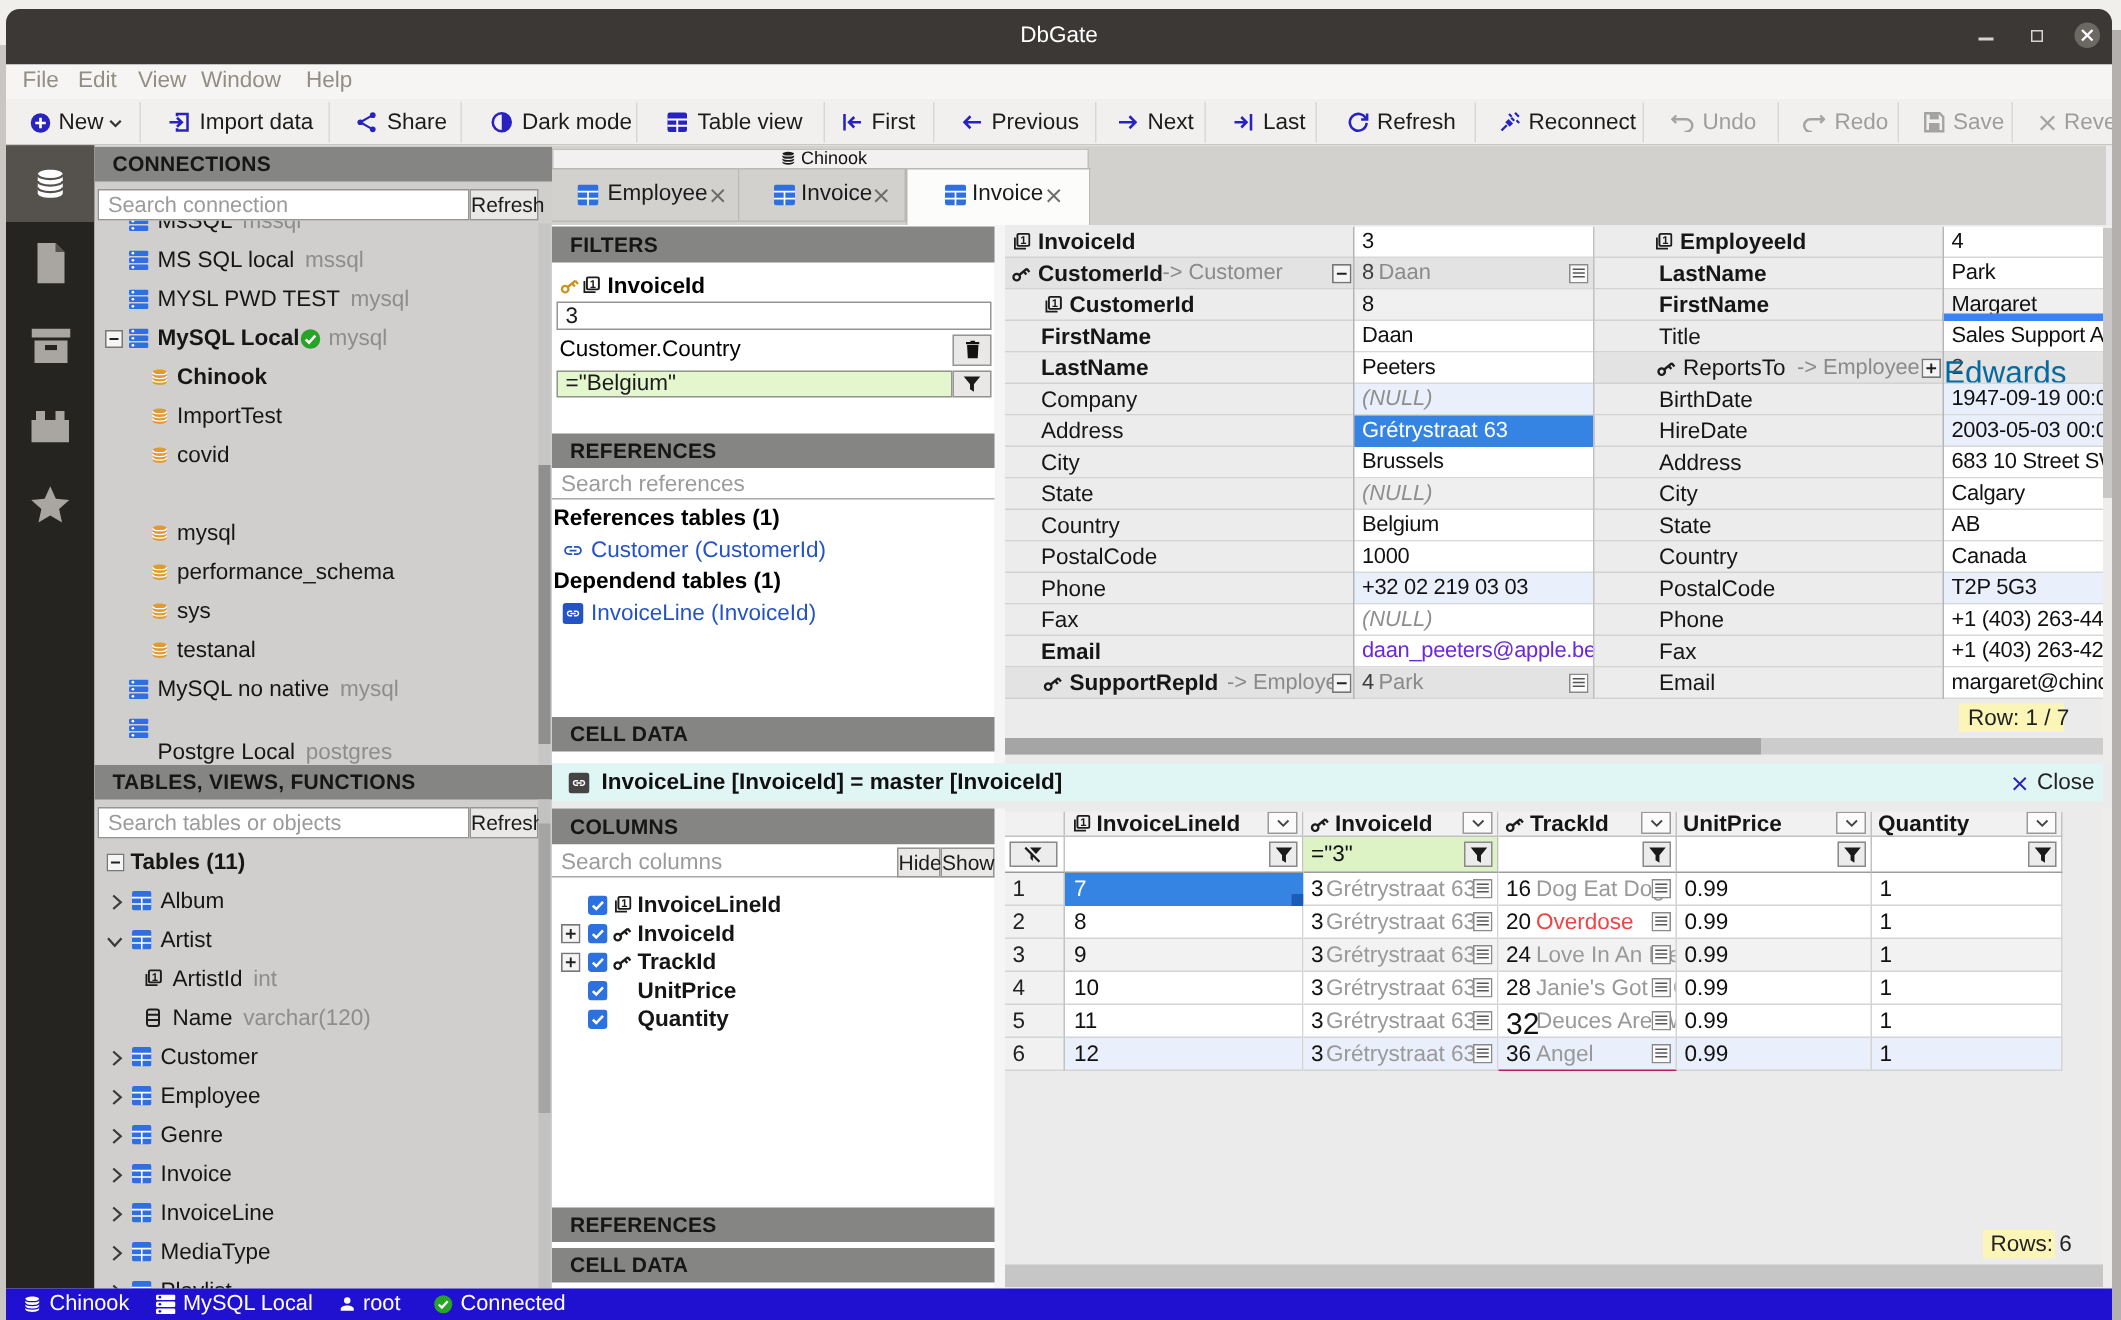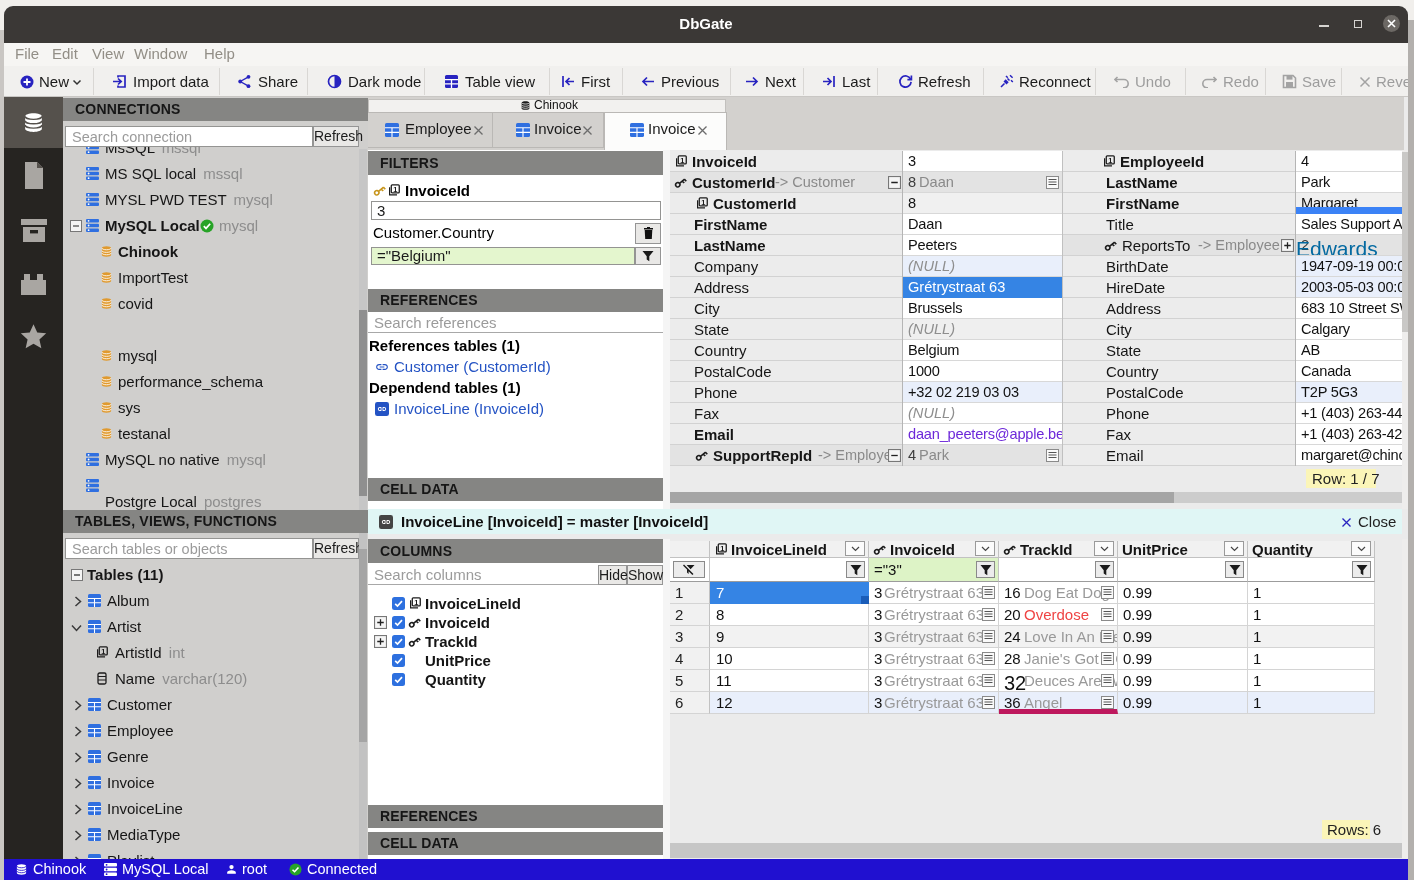--- a/index.html
+++ b/index.html
@@ -12,21 +12,21 @@
 .tree{font-size:15px;color:#161616;white-space:nowrap}
 .tbtxt{position:absolute;top:7px;white-space:nowrap}
 .tbsep{position:absolute;top:2px;height:27px;width:1px;background:#d9d7d4}
 .dis{color:#9d9d9d}
 input::placeholder{color:#9b9b9b}
 svg{display:block}
 span.a{white-space:nowrap}
 </style></head><body>
 <div class="a" id="win" style="left:4px;top:6px;width:1404px;height:874px;border-radius:9px 9px 0 0;overflow:hidden;background:#ebebeb">
 <div class="a" style="left:0;top:0;width:1404px;height:37px;background:#3b3836">
-<div class="a" style="width:100%;text-align:center;top:9px;color:#fff;font-weight:bold;font-size:15px">DbGate</div>
+<div class="a" style="width:100%;text-align:center;top:9px;color:#fff;font-weight:normal;font-size:15px">DbGate</div>
 <div class="a" style="left:1315px;top:19px;width:10px;height:2px;background:#d6d4d1"></div>
 <div class="a" style="left:1350px;top:14px;width:8px;height:8px;border:1.3px solid #d6d4d1"></div>
 <div class="a" style="left:1379px;top:9px;width:17px;height:17px;border-radius:50%;background:#6c6864"></div>
 <svg class="a" style="left:1383px;top:13px" width="9" height="9" viewBox="0 0 9 9">
         <path d="M1 1 L8 8 M8 1 L1 8" stroke="#fff" stroke-width="1.6"></path>
       </svg>
 </div>
 <div class="a" style="left:0;top:37px;width:1404px;height:23px;background:#f6f5f3;color:#928e86;font-size:15px">
       <span class="a" style="left:11px;top:2px">File</span>
       <span class="a" style="left:48px;top:2px">Edit</span>
@@ -624,21 +624,21 @@
         </div>
         <div class="a" style="left:393px;top:21px;width:232px;height:21px;background:#ececec;border-bottom:1px solid #d2d2d2;overflow:hidden">
           <span class="a b" style="left:43px;top:2px;font-size:15px;color:#161616">LastName</span>
         </div>
         <div class="a" style="left:625px;top:21px;width:107px;height:21px;background:#fff;border-bottom:1px solid #d8d8d8;overflow:hidden">
           <span class="a" style="left:6px;top:2px;font-size:14.6px;letter-spacing:-.2px;color:#111">Park</span>
         </div>
         <div class="a" style="left:393px;top:42px;width:232px;height:21px;background:#ececec;border-bottom:1px solid #d2d2d2;overflow:hidden">
           <span class="a b" style="left:43px;top:2px;font-size:15px;color:#161616">FirstName</span>
         </div>
-        <div class="a" style="left:625px;top:42px;width:107px;height:21px;background:#f0f0f0;border-bottom:7px solid #3b82f6;overflow:hidden">
+        <div class="a" style="left:625px;top:42px;width:107px;height:21px;background:#f0f0f0;border-bottom:5px solid #3b82f6;overflow:hidden">
           <span class="a" style="left:6px;top:2px;font-size:14.6px;letter-spacing:-.2px;color:#111">Margaret</span>
         </div>
         <div class="a" style="left:393px;top:63px;width:232px;height:21px;background:#ececec;border-bottom:1px solid #d2d2d2;overflow:hidden">
           <span class="a" style="left:43px;top:2px;font-size:15px;color:#161616">Title</span>
         </div>
         <div class="a" style="left:625px;top:63px;width:107px;height:21px;background:#fff;border-bottom:1px solid #d8d8d8;overflow:hidden">
           <span class="a" style="left:6px;top:2px;font-size:14.6px;letter-spacing:-.2px;color:#111">Sales Support Agent</span>
         </div>
         <div class="a" style="left:393px;top:84px;width:232px;height:21px;background:#e3e3e3;border-bottom:1px solid #d2d2d2;overflow:hidden">
           <svg class="a" style="left:41px;top:4px" width="13" height="13" viewBox="0 0 14 14">
@@ -1036,21 +1036,21 @@
           <span class="a" style="left:6px;top:2px;font-size:15px;color:#111">12</span>
         </div>
         <div class="a" style="left:199px;top:151px;width:130px;height:22px;background:#e9effb;border-right:1px solid #d4d4d4;border-bottom:1px solid #d4d4d4;overflow:hidden">
           <span class="a" style="left:5px;top:2px;font-size:15px;color:#111">3</span>
           <span class="a" style="left:15px;top:2px;font-size:15px;color:#999">Grétrystraat 63</span>
           <svg class="a" style="left:113px;top:4px" width="13" height="13" viewBox="0 0 13 13">
             <rect x=".5" y=".5" width="12" height="12" fill="#fafafa" stroke="#8a8a8a"></rect>
             <path d="M2.5 3.5h8M2.5 6h8M2.5 8.5h8" stroke="#555" stroke-width="1.1"></path>
           </svg>
         </div>
-        <div class="a" style="left:329px;top:151px;width:119px;height:22px;background:#e9effb;border-right:1px solid #d4d4d4;border-bottom:5px solid #be185d;overflow:hidden">
+        <div class="a" style="left:329px;top:151px;width:119px;height:22px;background:#e9effb;border-right:1px solid #d4d4d4;border-bottom:1px solid #be185d;overflow:hidden">
           <span class="a" style="left:5px;top:2px;font-size:15px;color:#111">36</span>
           <span class="a" style="left:25px;top:2px;font-size:15px;color:#999">Angel</span>
           <svg class="a" style="left:102px;top:4px" width="13" height="13" viewBox="0 0 13 13">
             <rect x=".5" y=".5" width="12" height="12" fill="#fafafa" stroke="#8a8a8a"></rect>
             <path d="M2.5 3.5h8M2.5 6h8M2.5 8.5h8" stroke="#555" stroke-width="1.1"></path>
           </svg>
         </div>
         <div class="a" style="left:448px;top:151px;width:130px;height:22px;background:#e9effb;border-right:1px solid #d4d4d4;border-bottom:1px solid #d4d4d4">
           <span class="a" style="left:5px;top:2px;font-size:15px;color:#111">0.99</span>
         </div>

